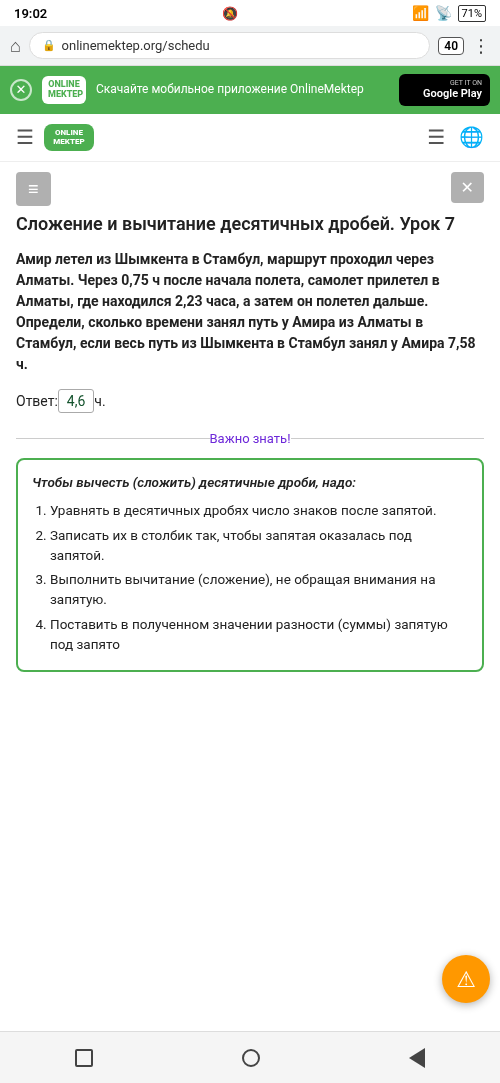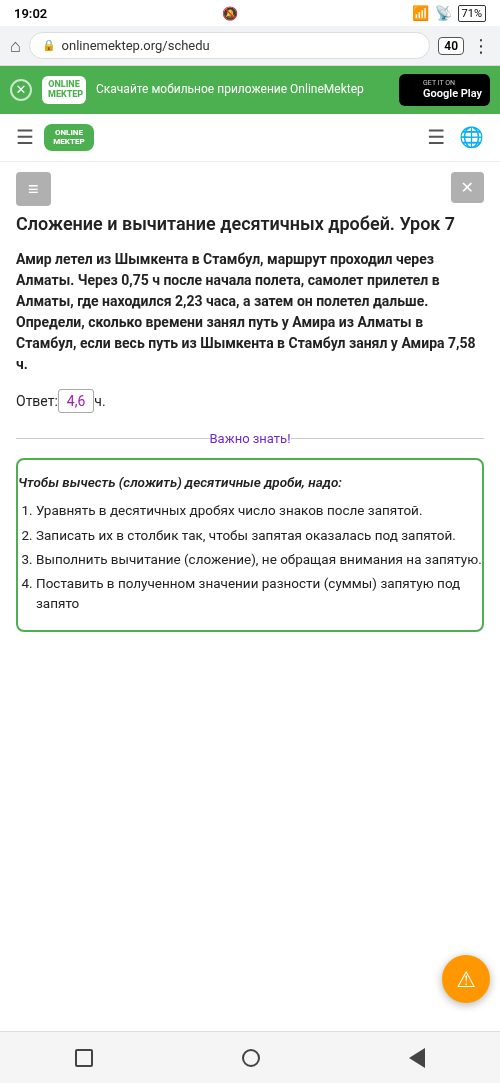--- a/index.html
+++ b/index.html
@@ -50,21 +50,21 @@
       font-size: 9px; font-weight: 800; color: #4caf50; line-height: 1.1;
       text-align: center; flex-shrink: 0; width: 44px;
     }
     .promo-text { flex: 1; color: #fff; font-size: 12px; line-height: 1.3; }
     .google-play-btn {
       background: #000; border-radius: 6px; padding: 5px 8px;
       display: flex; align-items: center; gap: 4px; flex-shrink: 0;
       cursor: pointer;
     }
     .gp-icon { font-size: 16px; }
-    .gp-text { color: #fff; font-size: 10px; line-height: 1.2; }
+    .gp-text { color: #fff; font-size: 10px; line-height: 1.2; text-align: right; }
     .gp-text .gp-sub { font-size: 7px; display: block; color: #ccc; }
     .gp-text .gp-main { font-size: 11px; font-weight: 600; display: block; }
 
     
     .site-header {
       background: #fff; padding: 10px 16px;
       display: flex; align-items: center; justify-content: space-between;
       border-bottom: 1px solid #eee;
     }
     .header-left { display: flex; align-items: center; gap: 10px; }
@@ -106,36 +106,36 @@
     }
 
     
     .answer-row {
       display: flex; align-items: center; 
       margin-bottom: 18px; font-size: 14px; color: #222;
     }
     .answer-label { font-weight: 400; }
     .answer-box {
       border: 1px solid #aaa; border-radius: 3px;
-      padding: 3px 8px; font-size: 14px; color: #a21caf;
+      padding: 3px 8px; font-size: 14px; color: #14532d;
       min-width: 36px; text-align: center; background: #fff;
     }
     .answer-unit { font-size: 14px; }
 
     
     .divider-label {
       display: flex; align-items: center; gap: 0;
       margin-bottom: 12px; color: #6d28d9; font-size: 13px;
     }
     .divider-line { flex: 1; height: 1px; background: #ccc; }
 
     
     .info-box {
       border: 2px solid #4caf50; border-radius: 8px;
-      padding: 12px 0; background: #fff;
+      padding: 12px 14px; background: #fff;
       font-size: 13.5px; color: #222; line-height: 1.5;
     }
     .info-box-italic { font-style: italic; font-weight: 600; margin-bottom: 8px; }
     .info-list { padding-left: 18px; }
     .info-list li { margin-bottom: 4px; }
 
     
     .warning-fab {
       position: fixed; bottom: 80px; right: 10px;
       background: #ff9800; border-radius: 50%;

